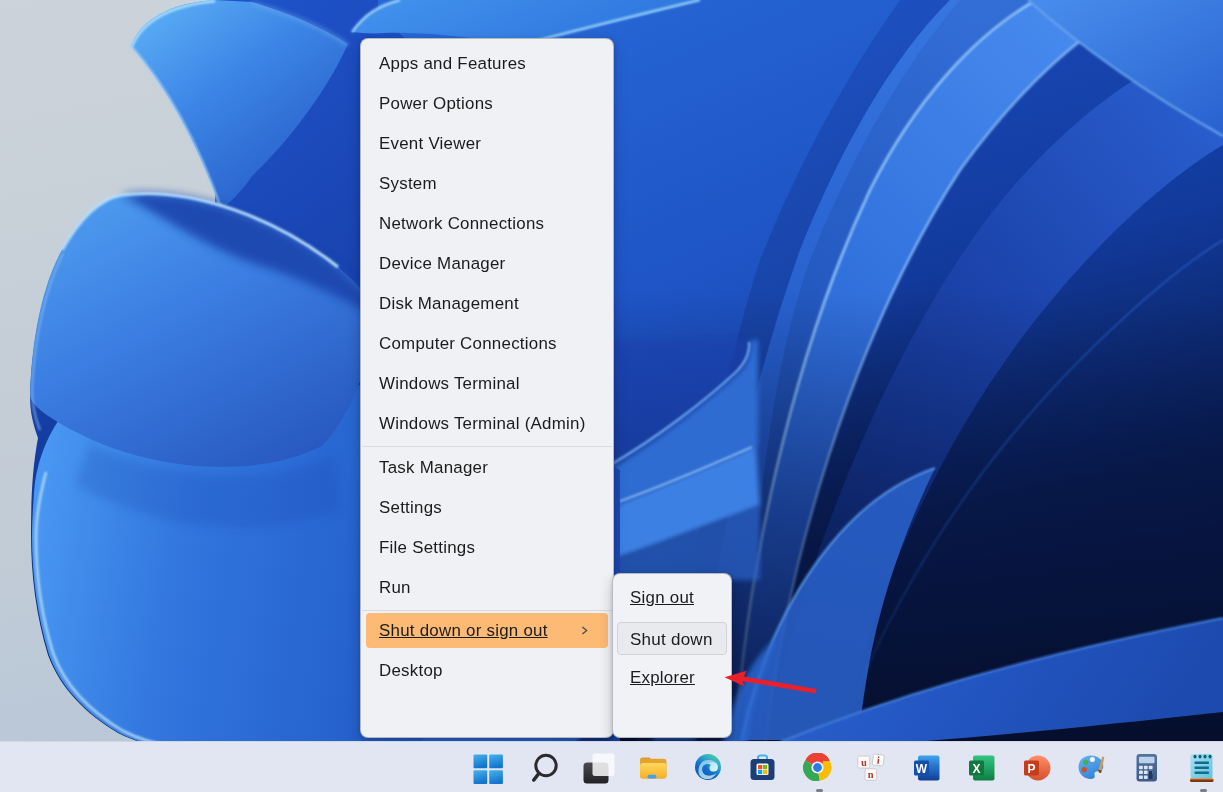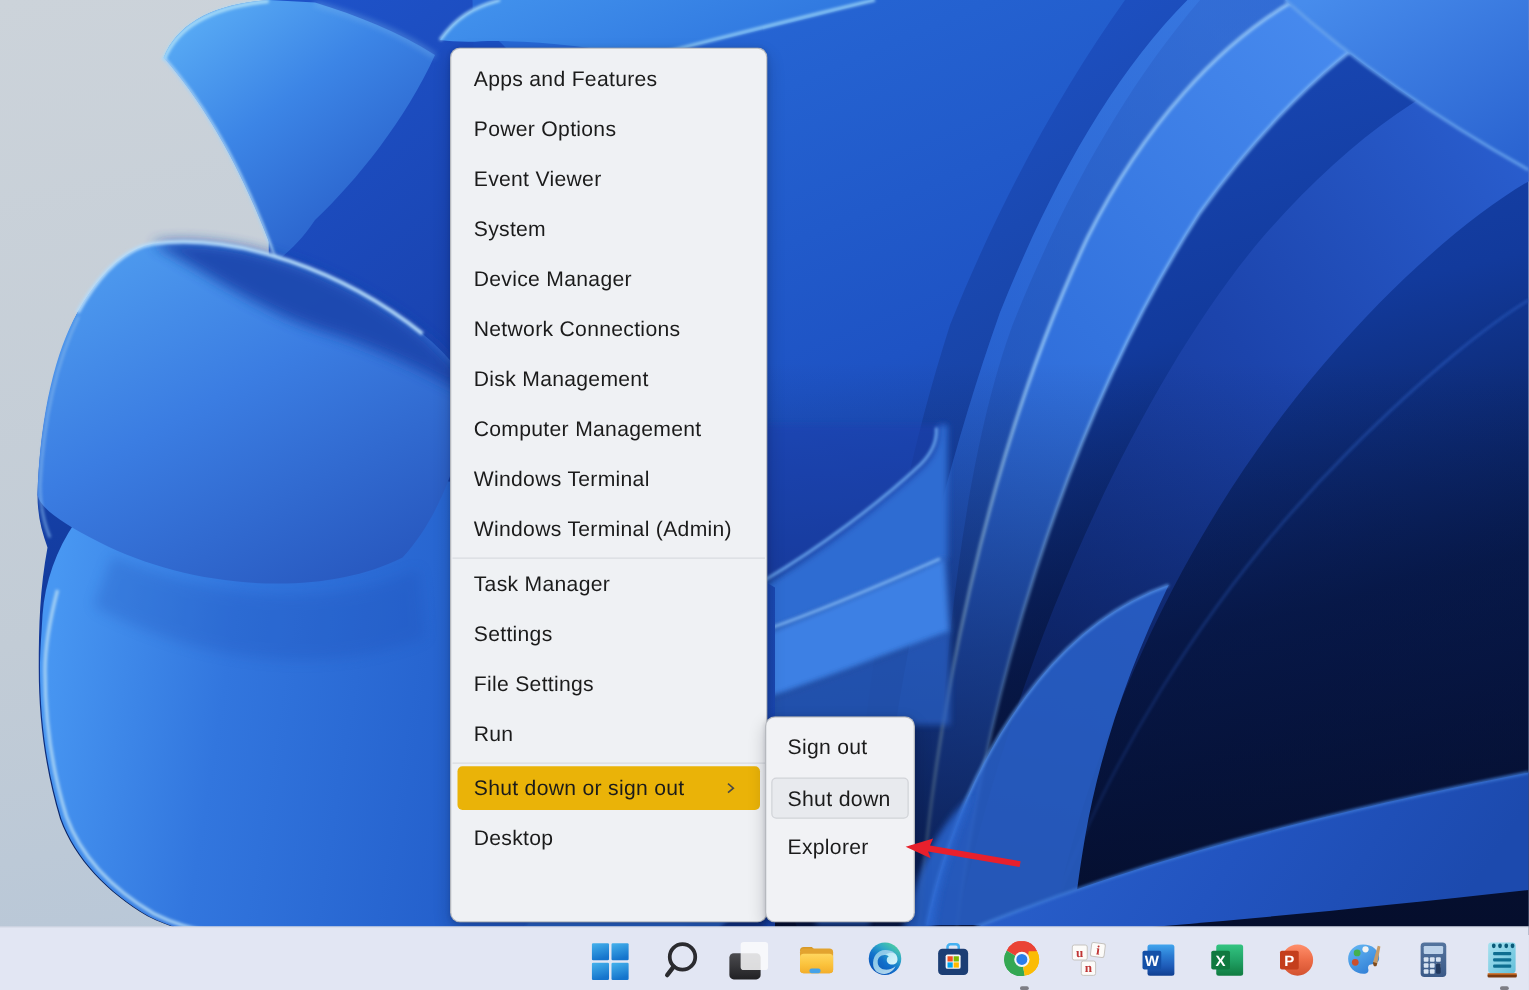--- a/index.html
+++ b/index.html
@@ -2,24 +2,24 @@
 <html><head>
 <meta charset="utf-8">
 <style>
 html,body{margin:0;padding:0;width:1223px;height:792px;overflow:hidden;font-family:"Liberation Sans",sans-serif;}
 #stage{position:absolute;inset:0;width:1223px;height:792px;}
 #wall{position:absolute;left:0;top:0;}
 .menu{position:absolute;background:#eff1f4;border:1px solid rgba(110,115,125,.45);border-radius:8px;box-shadow:0 6px 14px rgba(0,0,25,.2),0 1px 4px rgba(0,0,30,.14);box-sizing:border-box;}
 #mainmenu{left:360px;top:38px;width:254px;height:700px;padding-top:5px;}
 .mi{height:40px;line-height:40px;padding-left:18px;font-size:16.9px;color:#1b1b1b;white-space:nowrap;letter-spacing:0.25px;}
 .sep{height:1px;background:#d9dbdf;margin:1.5px 1px;}
-.hlrow{position:relative;height:35px;line-height:35px;margin:2.5px 5px;padding-left:13px;background:#eab308;border-radius:4px;font-size:16.9px;color:#1b1b1b;letter-spacing:0.25px;}
+.hlrow{position:relative;height:35px;line-height:35px;margin:2.5px 5px;padding-left:13px;background:#fdba74;border-radius:4px;font-size:16.9px;color:#1b1b1b;letter-spacing:0.25px;text-decoration:underline;}
 .chev{position:absolute;right:18px;top:12px;}
 #submenu{left:612px;top:573px;width:120px;height:165px;padding-top:4px;background:#f1f2f5;}
-#submenu .mi{padding-left:17px;}
+#submenu .mi{padding-left:17px;text-decoration:underline;}
 .hlrow2{height:33px;line-height:33px;margin:3.5px 4px;padding-left:12px;background:#e8eaee;border:1px solid #d1d3d8;border-radius:4px;font-size:17px;color:#1b1b1b;box-sizing:border-box;letter-spacing:0.25px;}
 #taskbar{position:absolute;left:0;top:741px;width:1223px;height:51px;background:#e2e6f3;border-top:1px solid rgba(90,95,120,.12);box-sizing:border-box;}
 .tico{position:absolute;}
 #arrow{position:absolute;left:0;top:0;}
 </style>
 </head>
 <body>
 <div id="stage">
 <svg id="wall" width="1223" height="792" viewBox="0 0 1223 792">
 <defs>
@@ -145,24 +145,24 @@
 <path d="M46,472 C40,495 36,515 36,537 C36,575 41,614 53,653 C65,686 91,712 123,731 C141,740 157,744 171,746" fill="none" stroke="#a9d4f5" stroke-width="2.6" filter="url(#soft1)"></path>
 <path d="M545,748 C572,712 602,684 652,666 C627,698 614,722 610,748 Z" fill="#0c2a6e" opacity="0.65" filter="url(#soft3)"></path>
 <path d="M425,735 L585,735 L575,742 L420,742 Z" fill="#2b66ca" opacity="0.9" filter="url(#soft1)"></path>
 </svg>
 
 <div id="mainmenu" class="menu">
 <div class="mi">Apps and Features</div>
 <div class="mi">Power Options</div>
 <div class="mi">Event Viewer</div>
 <div class="mi">System</div>
+<div class="mi">Network Connections</div>
 <div class="mi">Device Manager</div>
-<div class="mi">Network Connections</div>
 <div class="mi">Disk Management</div>
-<div class="mi">Computer Management</div>
+<div class="mi">Computer Connections</div>
 <div class="mi">Windows Terminal</div>
 <div class="mi">Windows Terminal (Admin)</div>
 <div class="sep"></div>
 <div class="mi">Task Manager</div>
 <div class="mi">Settings</div>
 <div class="mi">File Settings</div>
 <div class="mi">Run</div>
 <div class="sep"></div>
 <div class="hlrow">Shut down or sign out
 <svg class="chev" width="11" height="11" viewBox="0 0 11 11">

